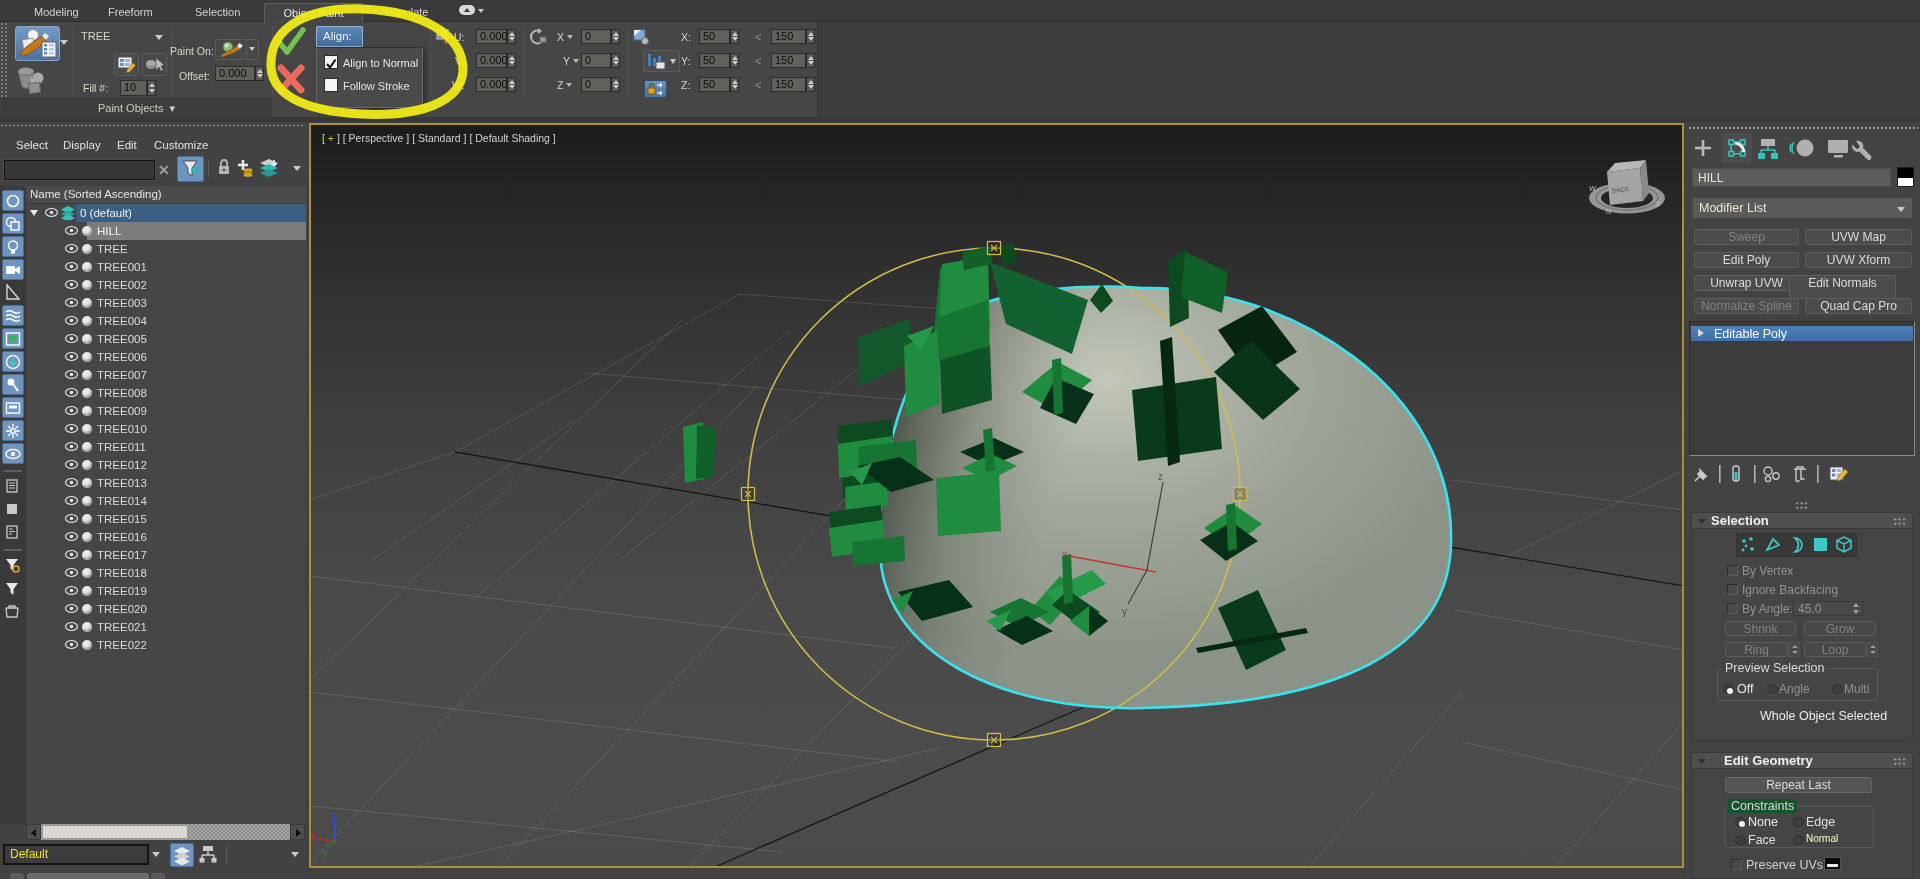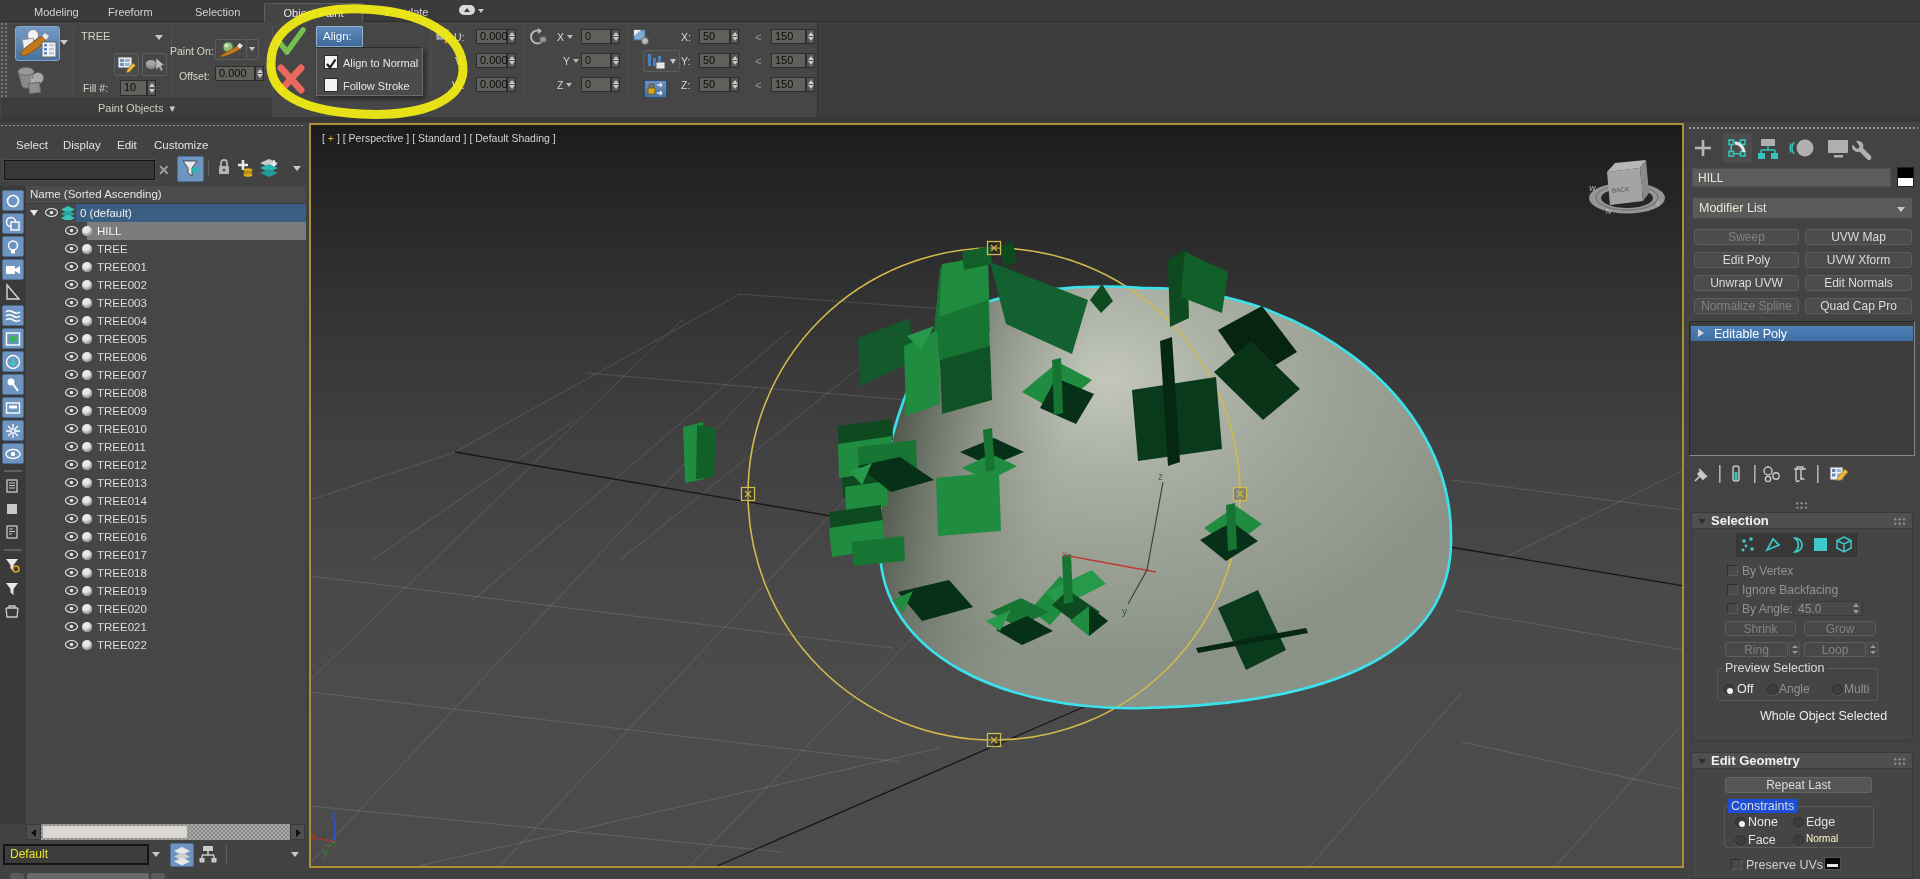--- a/index.html
+++ b/index.html
@@ -121,21 +121,21 @@
       <div class="rfield" style="left:215px;top:44px;width:40px;height:15px">0.000</div>
       <div class="spin" style="left:255px;top:44px;height:15px">
         <i class="u"></i>
         <i class="d"></i>
       </div>
       <svg class="abs" style="left:274px;top:0" width="36" height="76" viewBox="0 0 36 76">
 <path d="M6 21 L13 30 L29 8" fill="none" stroke="#74c150" stroke-width="5.5" stroke-linecap="round" stroke-linejoin="round"></path>
 <path d="M7 46 L27 68 M27 46 L7 68" fill="none" stroke="#e96a5d" stroke-width="7" stroke-linecap="round"></path>
 </svg>
       <div class="abs" style="left:316px;top:4px;width:47px;height:21px;background:linear-gradient(#5d88b7,#3f6a9a);border:1px solid #8fb2d4;border-radius:1px;color:#eef2f8;font-size:11.5px;line-height:19px;padding-left:6px">Align: <span style="display:inline-block;margin-left:3px;width:0;height:0;border-left:3.5px solid transparent;border-right:3.5px solid transparent;border-top:4.5px solid #dce6f2;vertical-align:2px"></span></div>
-      <div class="abs" style="left:316px;top:25px;width:107px;height:49px;background:#4a4a4a;border:1px solid #6a6a6a;border-top-color:#2e2e2e;box-shadow:2px 3px 5px rgba(0,0,0,.45)">
+      <div class="abs" style="left:316px;top:25px;width:107px;height:61px;background:#4a4a4a;border:1px solid #6a6a6a;border-top-color:#2e2e2e;box-shadow:2px 3px 5px rgba(0,0,0,.45)">
 <div class="abs" style="left:7px;top:7px;width:14px;height:14px;background:#f4f4f4;border:1px solid #2a2a2a">
 <svg width="12" height="12" viewBox="0 0 12 12">
             <path d="M2 6 L5 9.5 L10.5 1.5" fill="none" stroke="#1a1a1a" stroke-width="2.2"></path>
           </svg></div>
 <span class="abs" style="left:26px;top:9px;font-size:11px;color:#e6e6e6">Align to Normal</span>
 <div class="abs" style="left:7px;top:30px;width:14px;height:14px;background:#f4f4f4;border:1px solid #2a2a2a"></div>
 <span class="abs" style="left:26px;top:32px;font-size:11px;color:#e6e6e6">Follow Stroke</span>
 </div>
       <div class="vdiv" style="left:430px"></div>
       <svg class="abs" style="left:435px;top:6px" width="18" height="18" viewBox="0 0 18 18">
@@ -740,21 +740,21 @@
 <path d="M168 8 a5.5 5.5 0 0 1 7 7 l8 8 a2.6 2.6 0 0 1 -3.6 3.6 l-8 -8 a5.5 5.5 0 0 1 -7 -7 l3.8 3.8 a2.2 2.2 0 0 0 3 -3 Z" fill="#b0b0b0"></path>
 </svg>
       <div class="abs" style="left:6px;top:46px;width:199px;height:19px;background:#5c5c5c;border:1px solid #4e4e4e;color:#eae6d8;font-size:12px;line-height:18px;padding-left:5px">HILL</div>
       <div class="abs" style="left:211px;top:45px;width:17px;height:20px;border:1px solid #1e1e1e;background:linear-gradient(#000 0 55%,#fff 55% 100%)"></div>
       <div class="abs" style="left:6px;top:75px;width:221px;height:22px;background:#5a5a5a;border:1px solid #474747;border-radius:2px;color:#eae6d8;font-size:12.5px;line-height:20px;padding-left:6px">Modifier List<span class="abs" style="right:7px;top:9px;width:0;height:0;border-left:4.5px solid transparent;border-right:4.5px solid transparent;border-top:5px solid #c9c9c9"></span></div>
       <div class="cbtn dis" style="left:8px;top:107px;width:105px;height:16px;line-height:15px">Sweep</div>
       <div class="cbtn" style="left:119px;top:107px;width:107px;height:16px;line-height:15px">UVW Map</div>
       <div class="cbtn" style="left:8px;top:130px;width:105px;height:16px;line-height:15px">Edit Poly</div>
       <div class="cbtn" style="left:119px;top:130px;width:107px;height:16px;line-height:15px">UVW Xform</div>
       <div class="cbtn" style="left:8px;top:153px;width:105px;height:16px;line-height:15px">Unwrap UVW</div>
-      <div class="cbtn" style="left:119px;top:153px;width:107px;height:16px;line-height:15px">Edit Normals</div>
+      <div class="cbtn" style="left:103px;top:153px;width:107px;height:24px;line-height:15px">Edit Normals</div>
       <div class="cbtn dis" style="left:8px;top:176px;width:105px;height:16px;line-height:15px">Normalize Spline</div>
       <div class="cbtn" style="left:119px;top:176px;width:107px;height:16px;line-height:15px">Quad Cap Pro</div>
       <div class="abs" style="left:3px;top:199px;width:226px;height:135px;background:#3c3c3c;border:1px solid #2a2a2a;border-right-color:#888;border-bottom-color:#888">
 <div class="abs" style="left:1px;top:4px;width:222px;height:15px;background:linear-gradient(#4d80b6,#3e6fa6)"></div>
 <span class="abs" style="left:8px;top:7px;width:0;height:0;border-top:4.5px solid transparent;border-bottom:4.5px solid transparent;border-left:6px solid #d8d8d8"></span>
 <span class="abs" style="left:24px;top:5px;color:#fff;font-size:12.5px">Editable Poly</span>
 </div>
       <svg class="abs" style="left:6px;top:341px" width="160" height="22" viewBox="0 0 160 22">
 <path d="M3 18 L9 12 M9 8 L14 13 L11 16 L6 11 Z M7 6 L15 14" stroke="#c9c9c9" stroke-width="1.6" fill="#c9c9c9"></path>
 <rect x="27" y="2" width="1.6" height="18" fill="#b0b0b0"></rect>
@@ -811,25 +811,25 @@
       </div>
       <div class="abs" style="left:31px;top:546px;width:161px;height:33px;border:1px solid #5a5a5a;border-radius:3px"></div>
       <span class="abs" style="left:36px;top:539px;background:#454545;padding:0 3px;color:#dadada;font-size:12.5px">Preview Selection</span>
       <div class="radio sel" style="left:37px;top:562px"></div>
       <span class="abs" style="left:51px;top:560px;color:#eaeaea;font-size:12.5px">Off</span>
       <div class="radio" style="left:81px;top:562px"></div>
       <span class="clab" style="left:93px;top:560px">Angle</span>
       <div class="radio" style="left:146px;top:562px"></div>
       <span class="clab" style="left:158px;top:560px">Multi</span>
       <span class="abs" style="left:74px;top:587px;color:#eaeaea;font-size:12.5px">Whole Object Selected</span>
-      <div class="rollhead" style="top:630px"><span class="abs" style="left:6px;top:6px;width:0;height:0;border-left:4.5px solid transparent;border-right:4.5px solid transparent;border-top:5.5px solid #2e2e2e"></span><span style="margin-left:19px">Edit Geometry</span><div class="gripdots" style="right:6px;top:4px"></div></div>
+      <div class="rollhead" style="top:630px"><span class="abs" style="left:6px;top:6px;width:0;height:0;border-left:4.5px solid transparent;border-right:4.5px solid transparent;border-top:5.5px solid #2e2e2e"></span><span style="margin-left:32px">Edit Geometry</span><div class="gripdots" style="right:6px;top:4px"></div></div>
       <div class="abs" style="left:5px;top:647px;width:222px;height:110px;background:#454545;border:1px solid #3a3a3a;border-top:none"></div>
       <div class="cbtn" style="left:39px;top:655px;width:147px;height:16px;line-height:15px;background:#555555;border-color:#666">Repeat Last</div>
       <div class="abs" style="left:38px;top:684px;width:150px;height:42px;border:1px solid #5a5a5a;border-radius:3px"></div>
-      <span class="abs" style="left:42px;top:677px;background:#1d4ed8;padding:0 3px;color:#dadada;font-size:12.5px">Constraints</span>
+      <span class="abs" style="left:42px;top:677px;background:#14532d;padding:0 3px;color:#dadada;font-size:12.5px">Constraints</span>
       <div class="radio sel" style="left:49px;top:695px"></div>
       <span class="abs" style="left:62px;top:693px;color:#eaeaea;font-size:12.5px">None</span>
       <div class="radio" style="left:107px;top:695px"></div>
       <span class="abs" style="left:120px;top:693px;color:#e0e0e0;font-size:12.5px">Edge</span>
       <div class="radio" style="left:49px;top:713px"></div>
       <span class="abs" style="left:62px;top:711px;color:#e0e0e0;font-size:12.5px">Face</span>
       <div class="radio" style="left:107px;top:713px"></div>
       <span class="abs" style="left:120px;top:711px;color:#fef9c3;font-size:10px">Normal</span>
       <div class="chk" style="left:45px;top:737px"></div>
       <span class="abs" style="left:60px;top:736px;color:#d0d0d0;font-size:12.5px">Preserve UVs</span>

